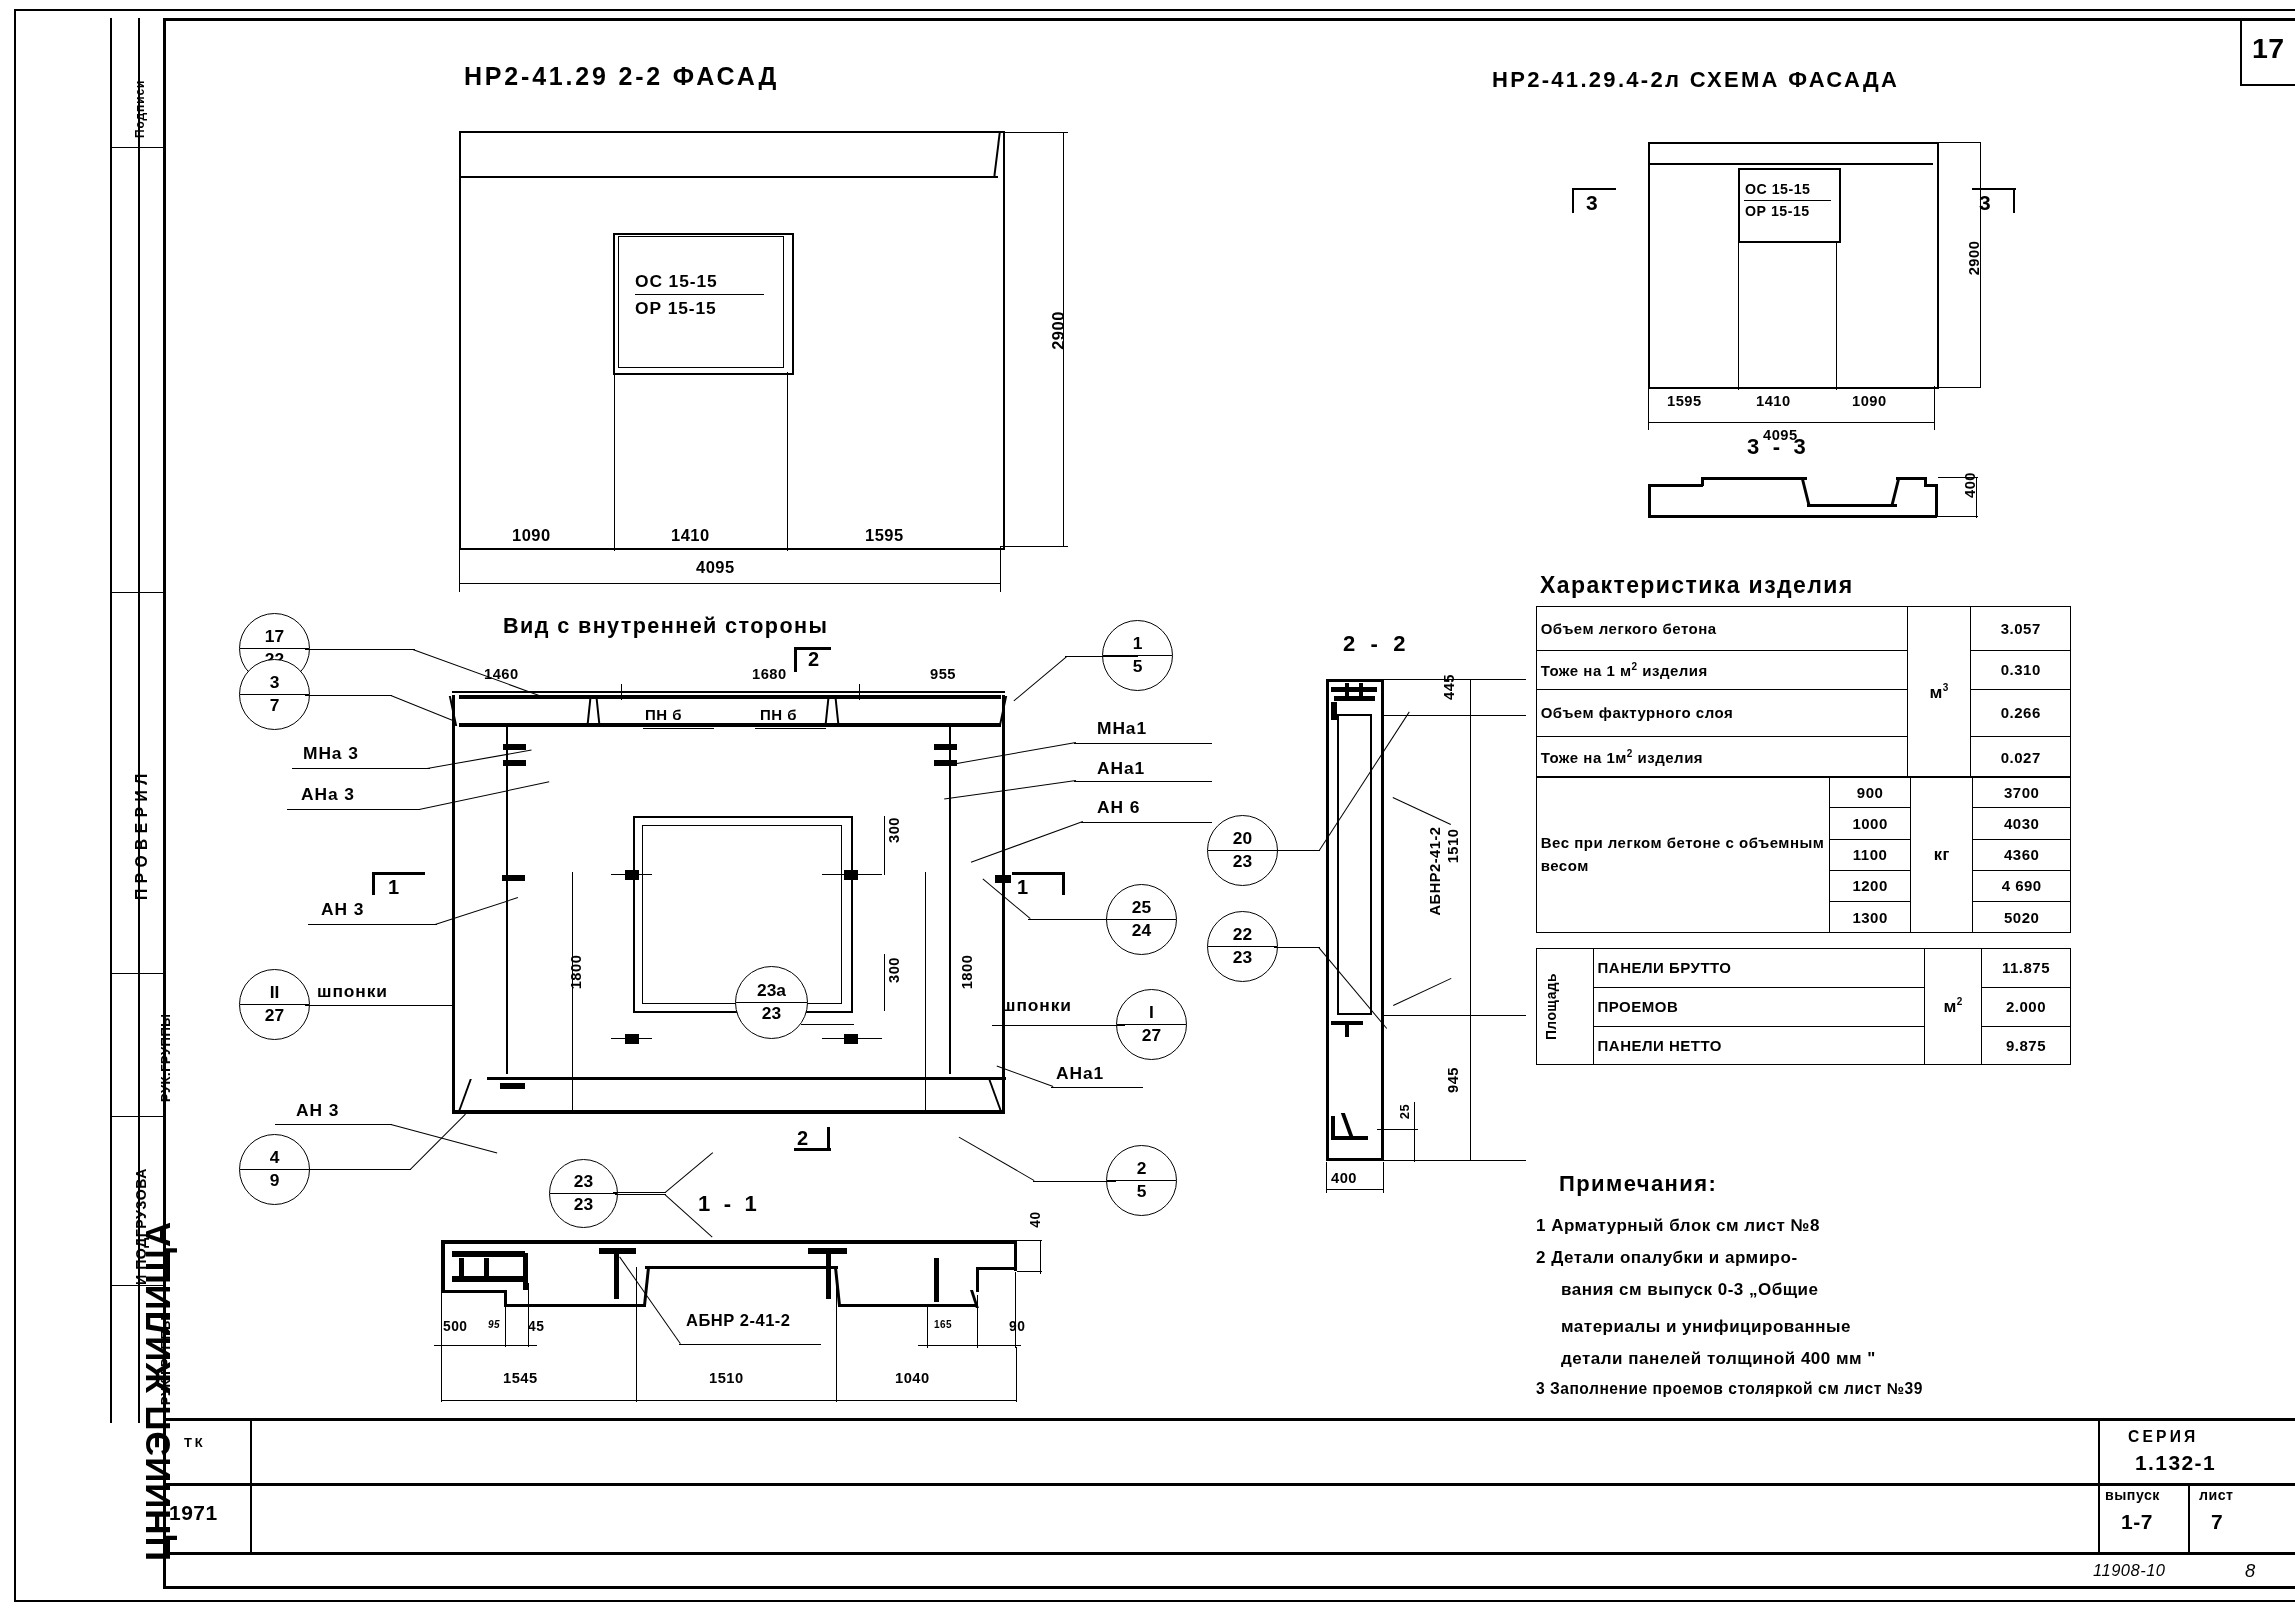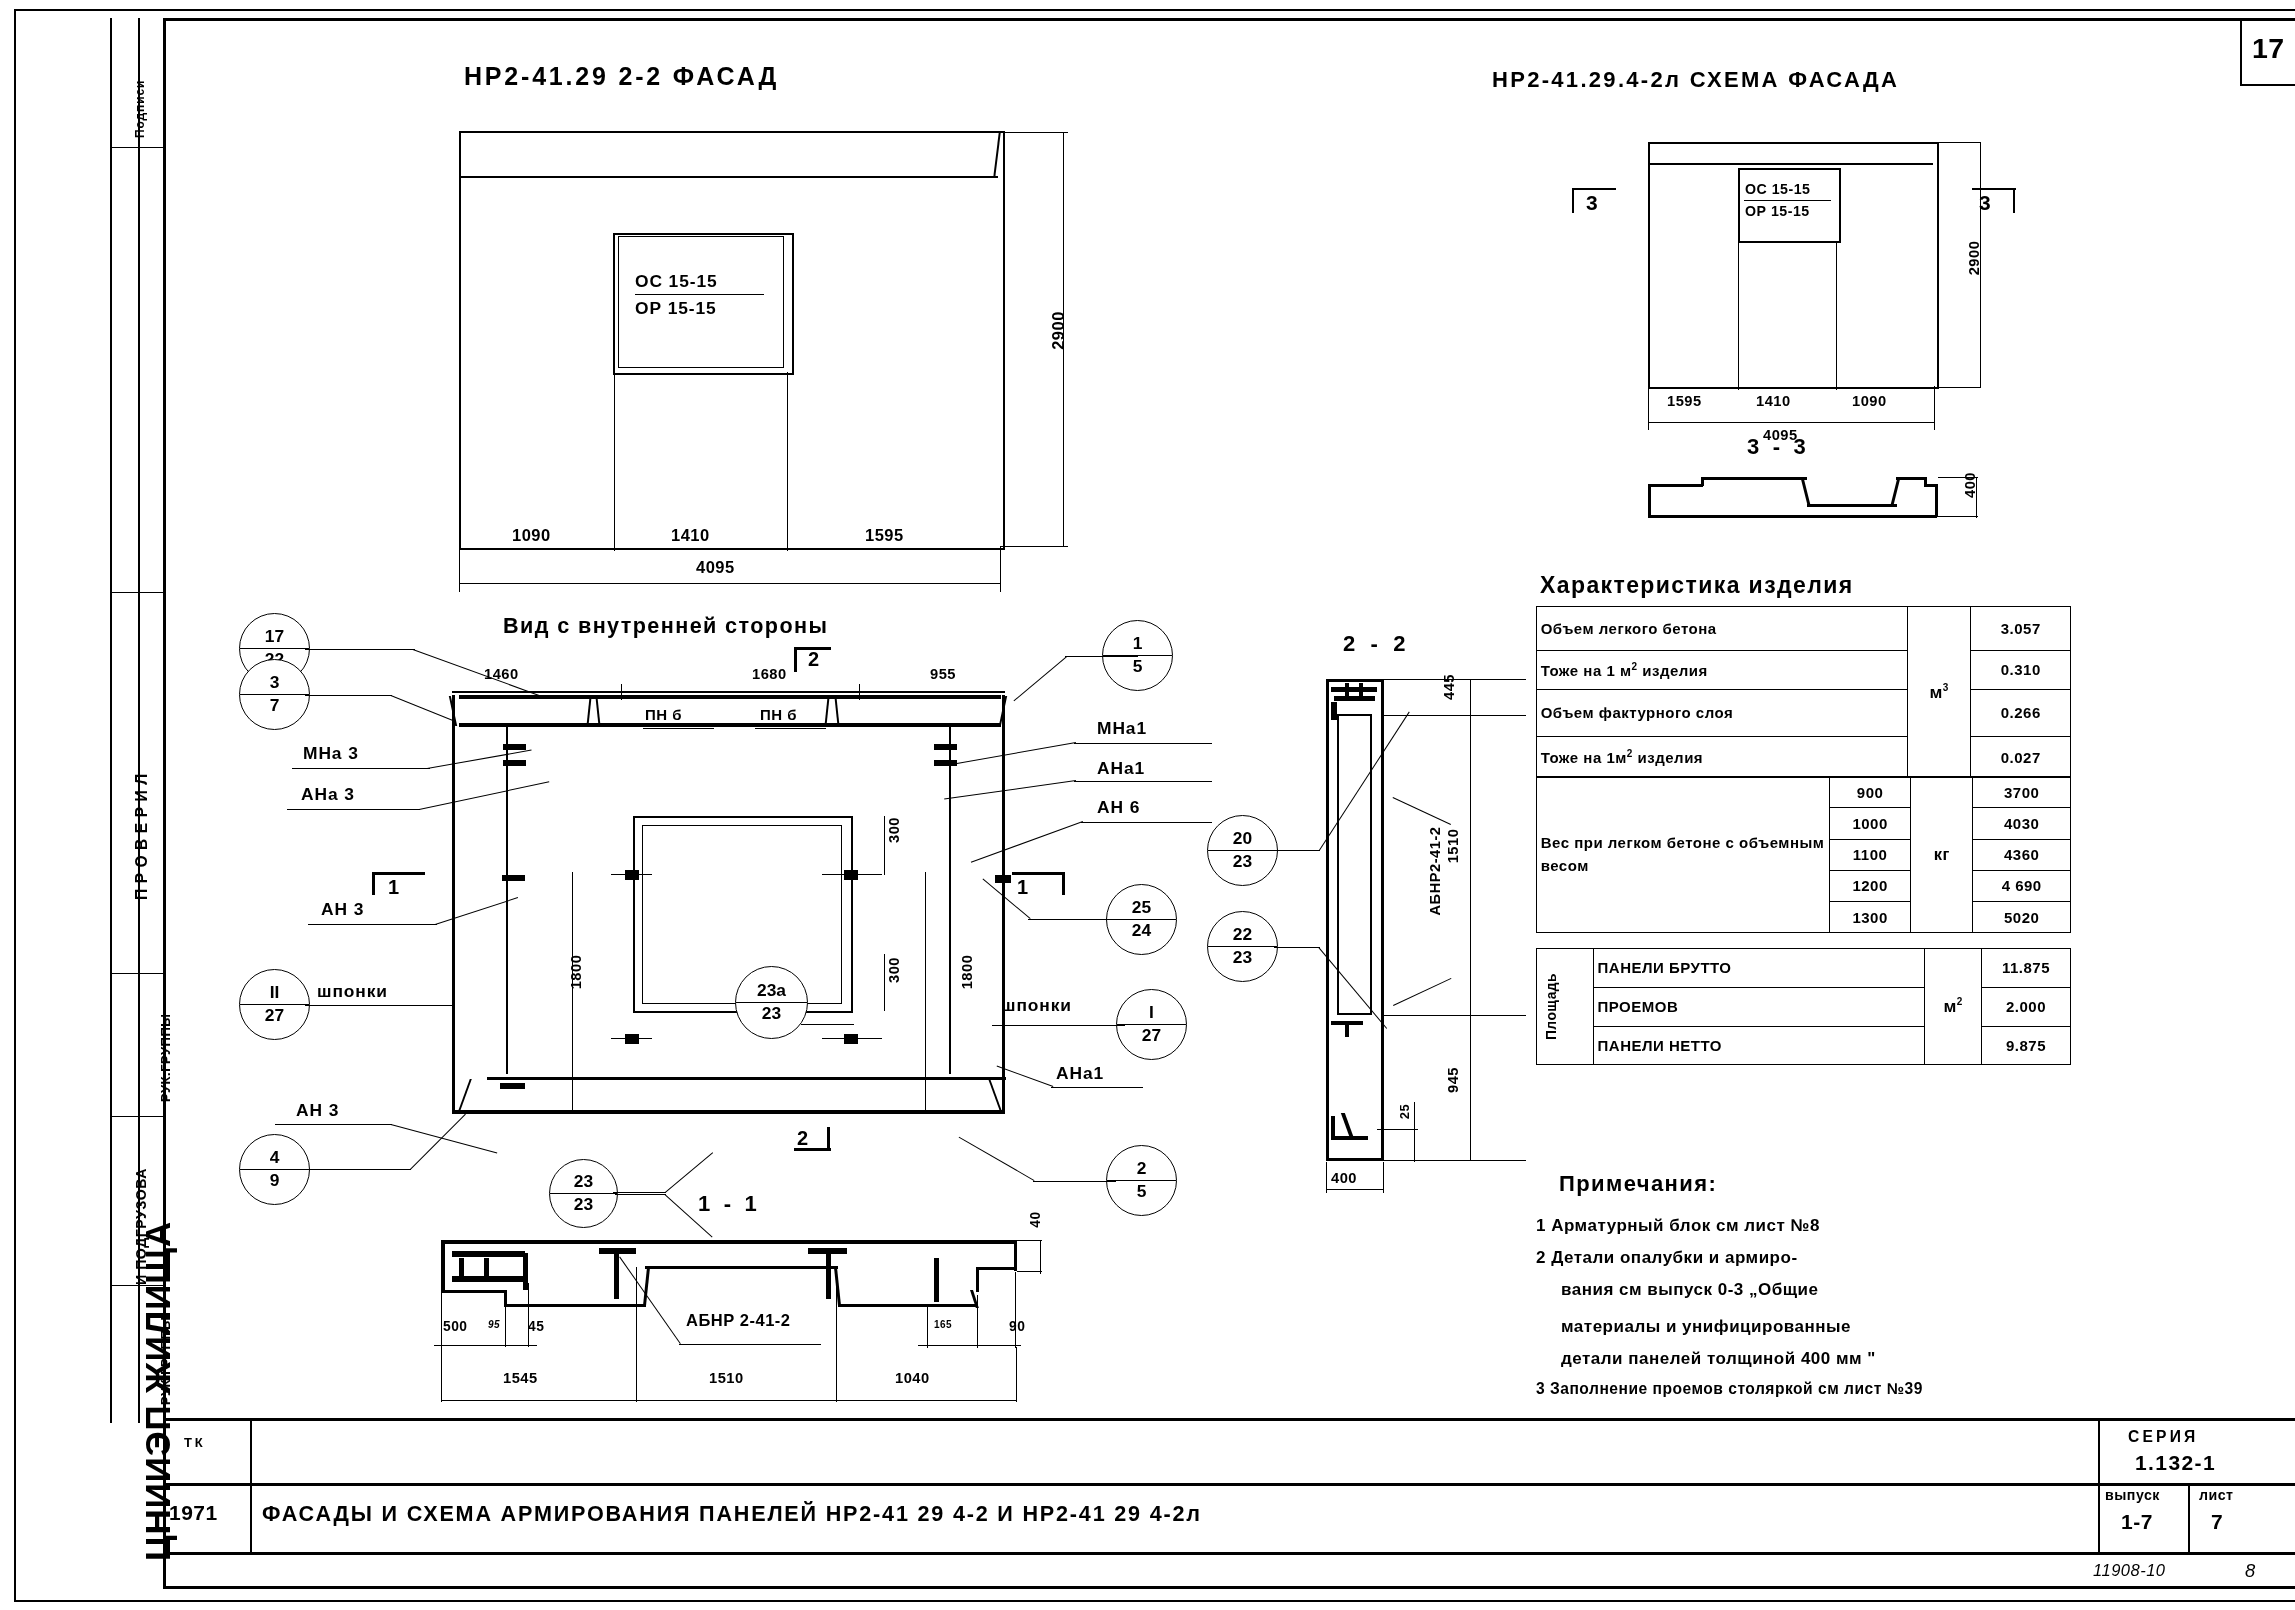--- a/index.html
+++ b/index.html
@@ -577,22 +577,20 @@
   <div class="ln" style="left:163px;top:1552px;width:2139px;height:2.8px;"></div>
   <div class="ln" style="left:250px;top:1418px;width:2.3px;height:137px;"></div>
   <div class="ln" style="left:2098px;top:1418px;width:2.3px;height:137px;"></div>
   <div class="ln" style="left:2188px;top:1483px;width:2.3px;height:72px;"></div>
 
   <div class="t ctr" style="left:184px;top:1435px;font-size:13px;font-weight:700;letter-spacing:2.8px;">
     <span>ТК</span></div>
   <div class="t ctr" style="left:169px;top:1501px;font-size:21px;font-weight:700;letter-spacing:0.5px;">
     <span>1971</span></div>
 
-  <div class="t" style="left:262px;top:1501px;font-size:21.6px;font-weight:700;letter-spacing:1.8px;">
-    <span>ФАСАДЫ И СХЕМА АРМИРОВАНИЯ ПАНЕЛЕЙ НР2-41 29 4-2  И НР2-41 29 4-2л</span></div>
 
   <div class="t ctr" style="left:2128px;top:1428px;font-size:15.6px;font-weight:700;letter-spacing:3.2px;">
     <span>СЕРИЯ</span></div>
   <div class="t ctr" style="left:2135px;top:1451px;font-size:21px;font-weight:700;letter-spacing:1.4px;">
     <span>1.132-1</span></div>
 
   <div class="t ctr" style="left:2105px;top:1487px;font-size:14.2px;font-weight:700;">
     <span>выпуск</span></div>
   <div class="t ctr" style="left:2121px;top:1510px;font-size:21px;font-weight:700;">
     <span>1-7</span></div>

